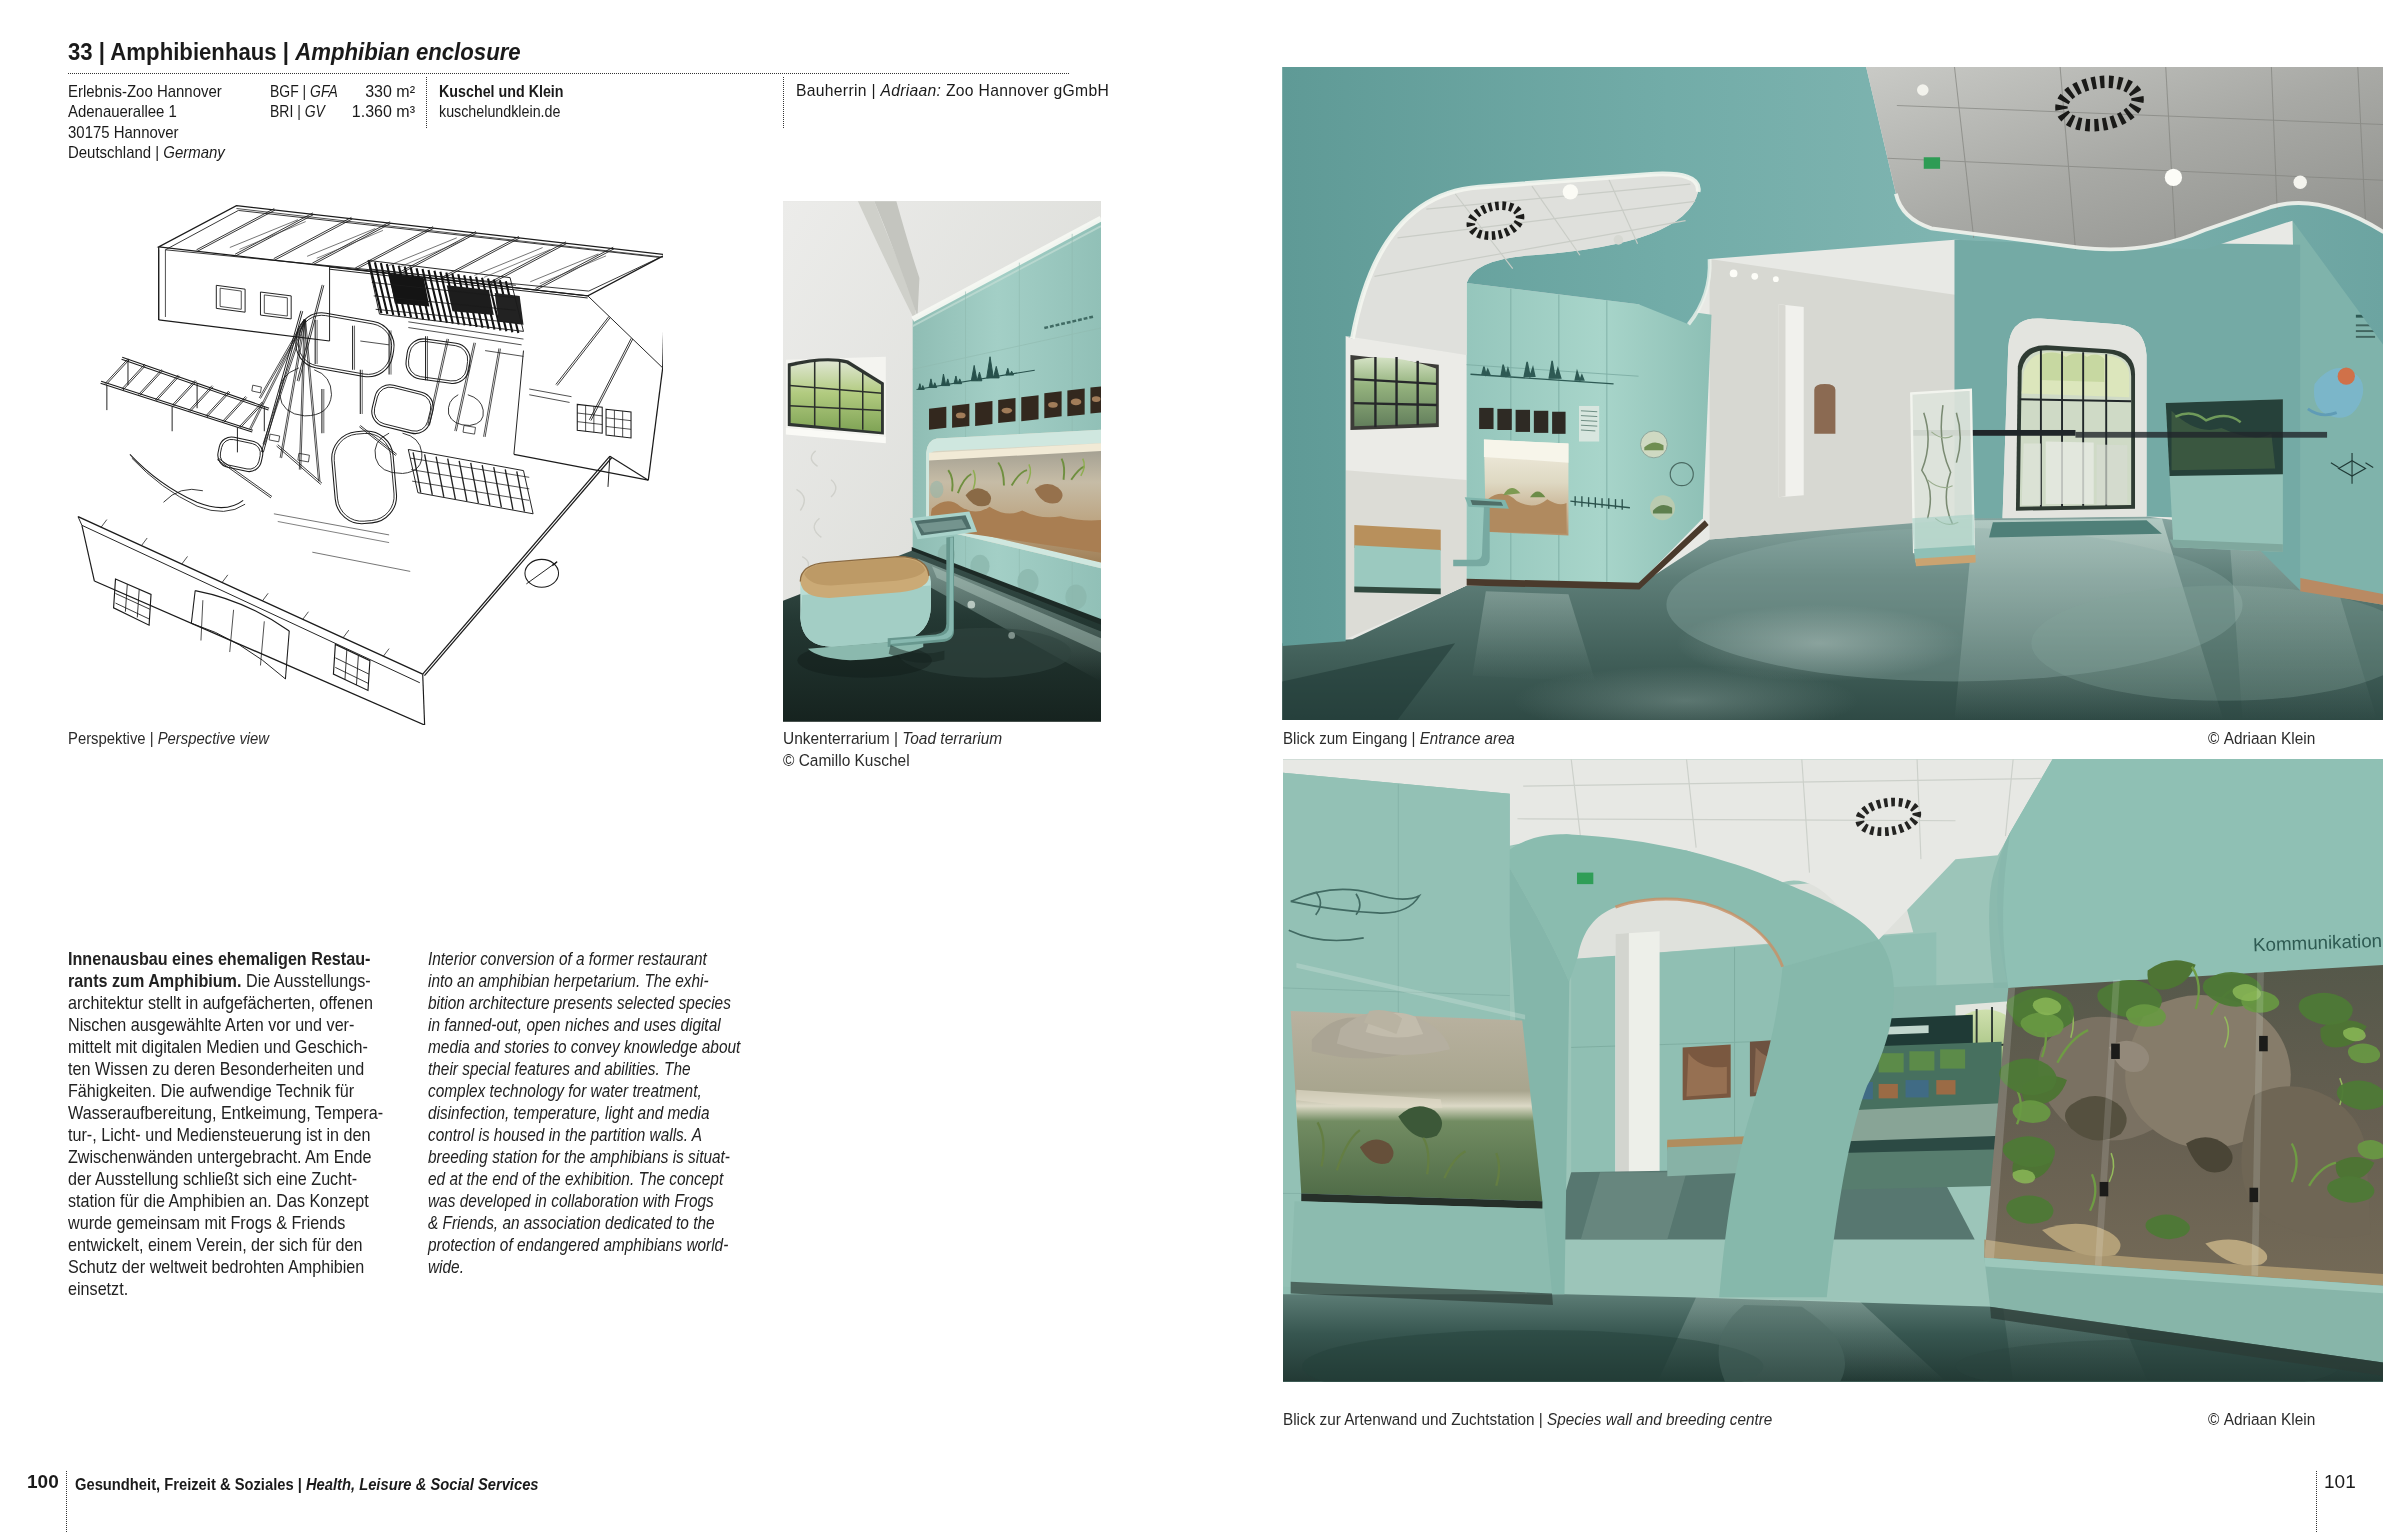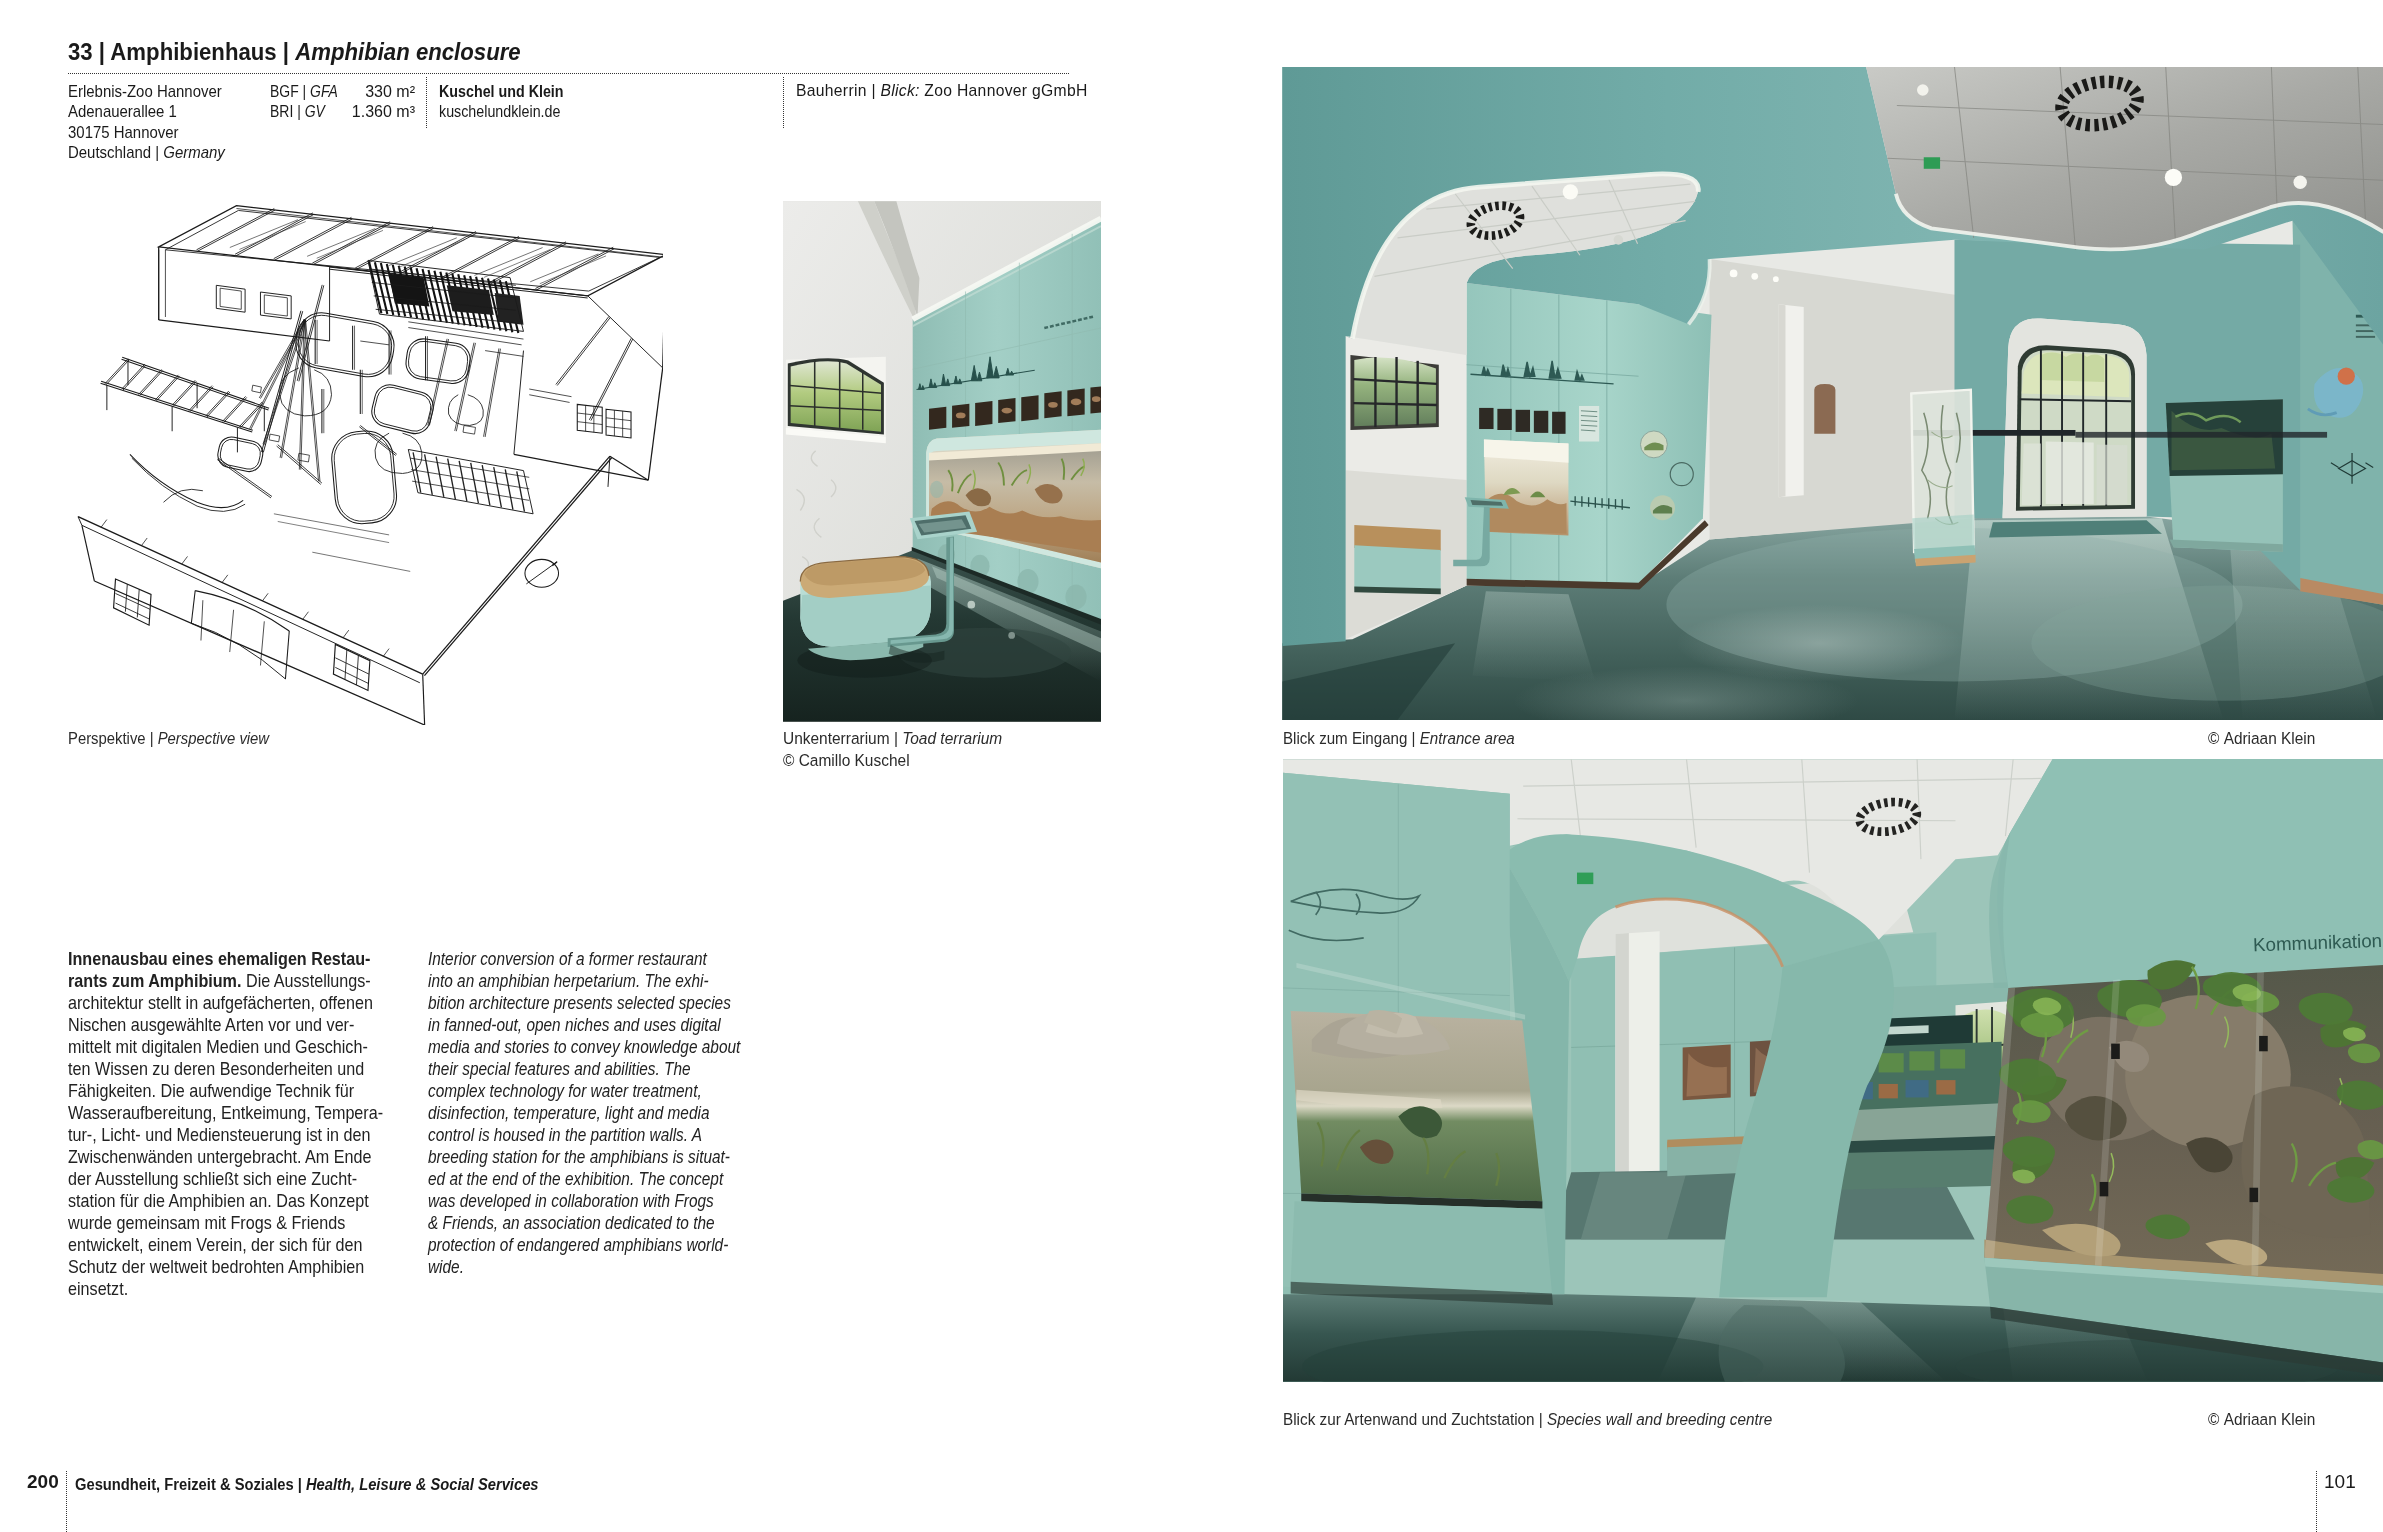--- a/index.html
+++ b/index.html
@@ -21,21 +21,21 @@
 
 <div class="abs" style="left:270px;top:82px;font-size:15.7px;line-height:20.4px;white-space:nowrap;transform:scaleX(0.89);transform-origin:0 0;">BGF&nbsp;|&nbsp;<i>GFA</i><br>BRI&nbsp;|&nbsp;<i>GV</i></div>
 <div class="abs" style="left:270px;top:82px;width:145px;text-align:right;font-size:16px;line-height:20.4px;">330 m²<br>1.360 m³</div>
 
 <div class="abs vdot" style="left:426px;top:77px;height:51px;"></div>
 
 <div class="abs" style="left:439px;top:82px;font-size:15.7px;line-height:20.4px;white-space:nowrap;transform:scaleX(0.91);transform-origin:0 0;"><b>Kuschel und Klein</b><br>kuschelundklein.de</div>
 
 <div class="abs vdot" style="left:783px;top:77px;height:51px;"></div>
 
-<div class="abs" style="left:796px;top:82px;font-size:15.7px;letter-spacing:0.3px;white-space:nowrap;">Bauherrin&nbsp;|&nbsp;<i>Blick:</i> Zoo Hannover gGmbH</div>
+<div class="abs" style="left:796px;top:82px;font-size:15.7px;letter-spacing:0.3px;white-space:nowrap;">Bauherrin&nbsp;|&nbsp;<i>Adriaan:</i> Zoo Hannover gGmbH</div>
 
 <div class="abs" style="left:72px;top:197px;width:591px;height:528px;">
 <svg width="591" height="528" viewBox="0 0 615 550">
 <rect width="615" height="550" fill="#ffffff"></rect>
 
 <path d="M171.0 9.0 L618.0 60.0 L537.0 103.0 L90.0 52.0 Z" stroke="#1b1b1b" stroke-width="1.3" fill="none" opacity="1"></path>
 <path d="M173.0 14.0 L612.0 63.0 L538.0 98.0 L97.0 55.0 Z" stroke="#1b1b1b" stroke-width="0.9" fill="none" opacity="1"></path>
 
 <line x1="211.2" y1="13.6" x2="130.2" y2="56.6" stroke="#1b1b1b" stroke-width="0.9" opacity="1"></line>
 <line x1="210.4" y1="12.0" x2="129.4" y2="55.0" stroke="#1b1b1b" stroke-width="0.9" opacity="1"></line>
@@ -1035,21 +1035,21 @@
 <div class="abs cap" style="left:2208px;top:1408px;transform:scaleX(0.946);">©&nbsp;Adriaan Klein</div>
 
 <div class="abs" style="left:68px;top:948px;font-size:19px;line-height:22px;color:#222;white-space:nowrap;transform:scaleX(0.85);transform-origin:0 0;">
 <b>Innenausbau eines ehemaligen Restau-<br>rants zum Amphibium.</b> Die Ausstellungs-<br>architektur stellt in aufgefächerten, offenen<br>Nischen ausgewählte Arten vor und ver-<br>mittelt mit digitalen Medien und Geschich-<br>ten Wissen zu deren Besonderheiten und<br>Fähigkeiten. Die aufwendige Technik für<br>Wasseraufbereitung, Entkeimung, Tempera-<br>tur-, Licht- und Mediensteuerung ist in den<br>Zwischenwänden untergebracht. Am Ende<br>der Ausstellung schließt sich eine Zucht-<br>station für die Amphibien an. Das Konzept<br>wurde gemeinsam mit Frogs &amp; Friends<br>entwickelt, einem Verein, der sich für den<br>Schutz der weltweit bedrohten Amphibien<br>einsetzt.
 </div>
 
 <div class="abs" style="left:428px;top:948px;font-size:19px;line-height:22px;color:#222;font-style:italic;white-space:nowrap;transform:scaleX(0.81);transform-origin:0 0;">
 Interior conversion of a former restaurant<br>into an amphibian herpetarium. The exhi-<br>bition architecture presents selected species<br>in fanned-out, open niches and uses digital<br>media and stories to convey knowledge about<br>their special features and abilities. The<br>complex technology for water treatment,<br>disinfection, temperature, light and media<br>control is housed in the partition walls. A<br>breeding station for the amphibians is situat-<br>ed at the end of the exhibition. The concept<br>was developed in collaboration with Frogs<br>&amp; Friends, an association dedicated to the<br>protection of endangered amphibians world-<br>wide.
 </div>
 
-<div class="abs" style="left:27px;top:1471px;font-size:19px;font-weight:bold;">200</div>
+<div class="abs" style="left:27px;top:1471px;font-size:19px;font-weight:bold;">100</div>
 
 <div class="abs vdot" style="left:66px;top:1471px;height:61px;"></div>
 
 <div class="abs" style="left:75px;top:1475px;font-size:16.3px;font-weight:bold;white-space:nowrap;transform:scaleX(0.905);transform-origin:0 0;">Gesundheit, Freizeit &amp; Soziales |&nbsp;<i>Health, Leisure &amp; Social Services</i></div>
 
 <div class="abs vdot" style="left:2316px;top:1471px;height:61px;"></div>
 
 <div class="abs" style="left:2324px;top:1471px;font-size:19px;font-weight:normal;">101</div>
 
 

